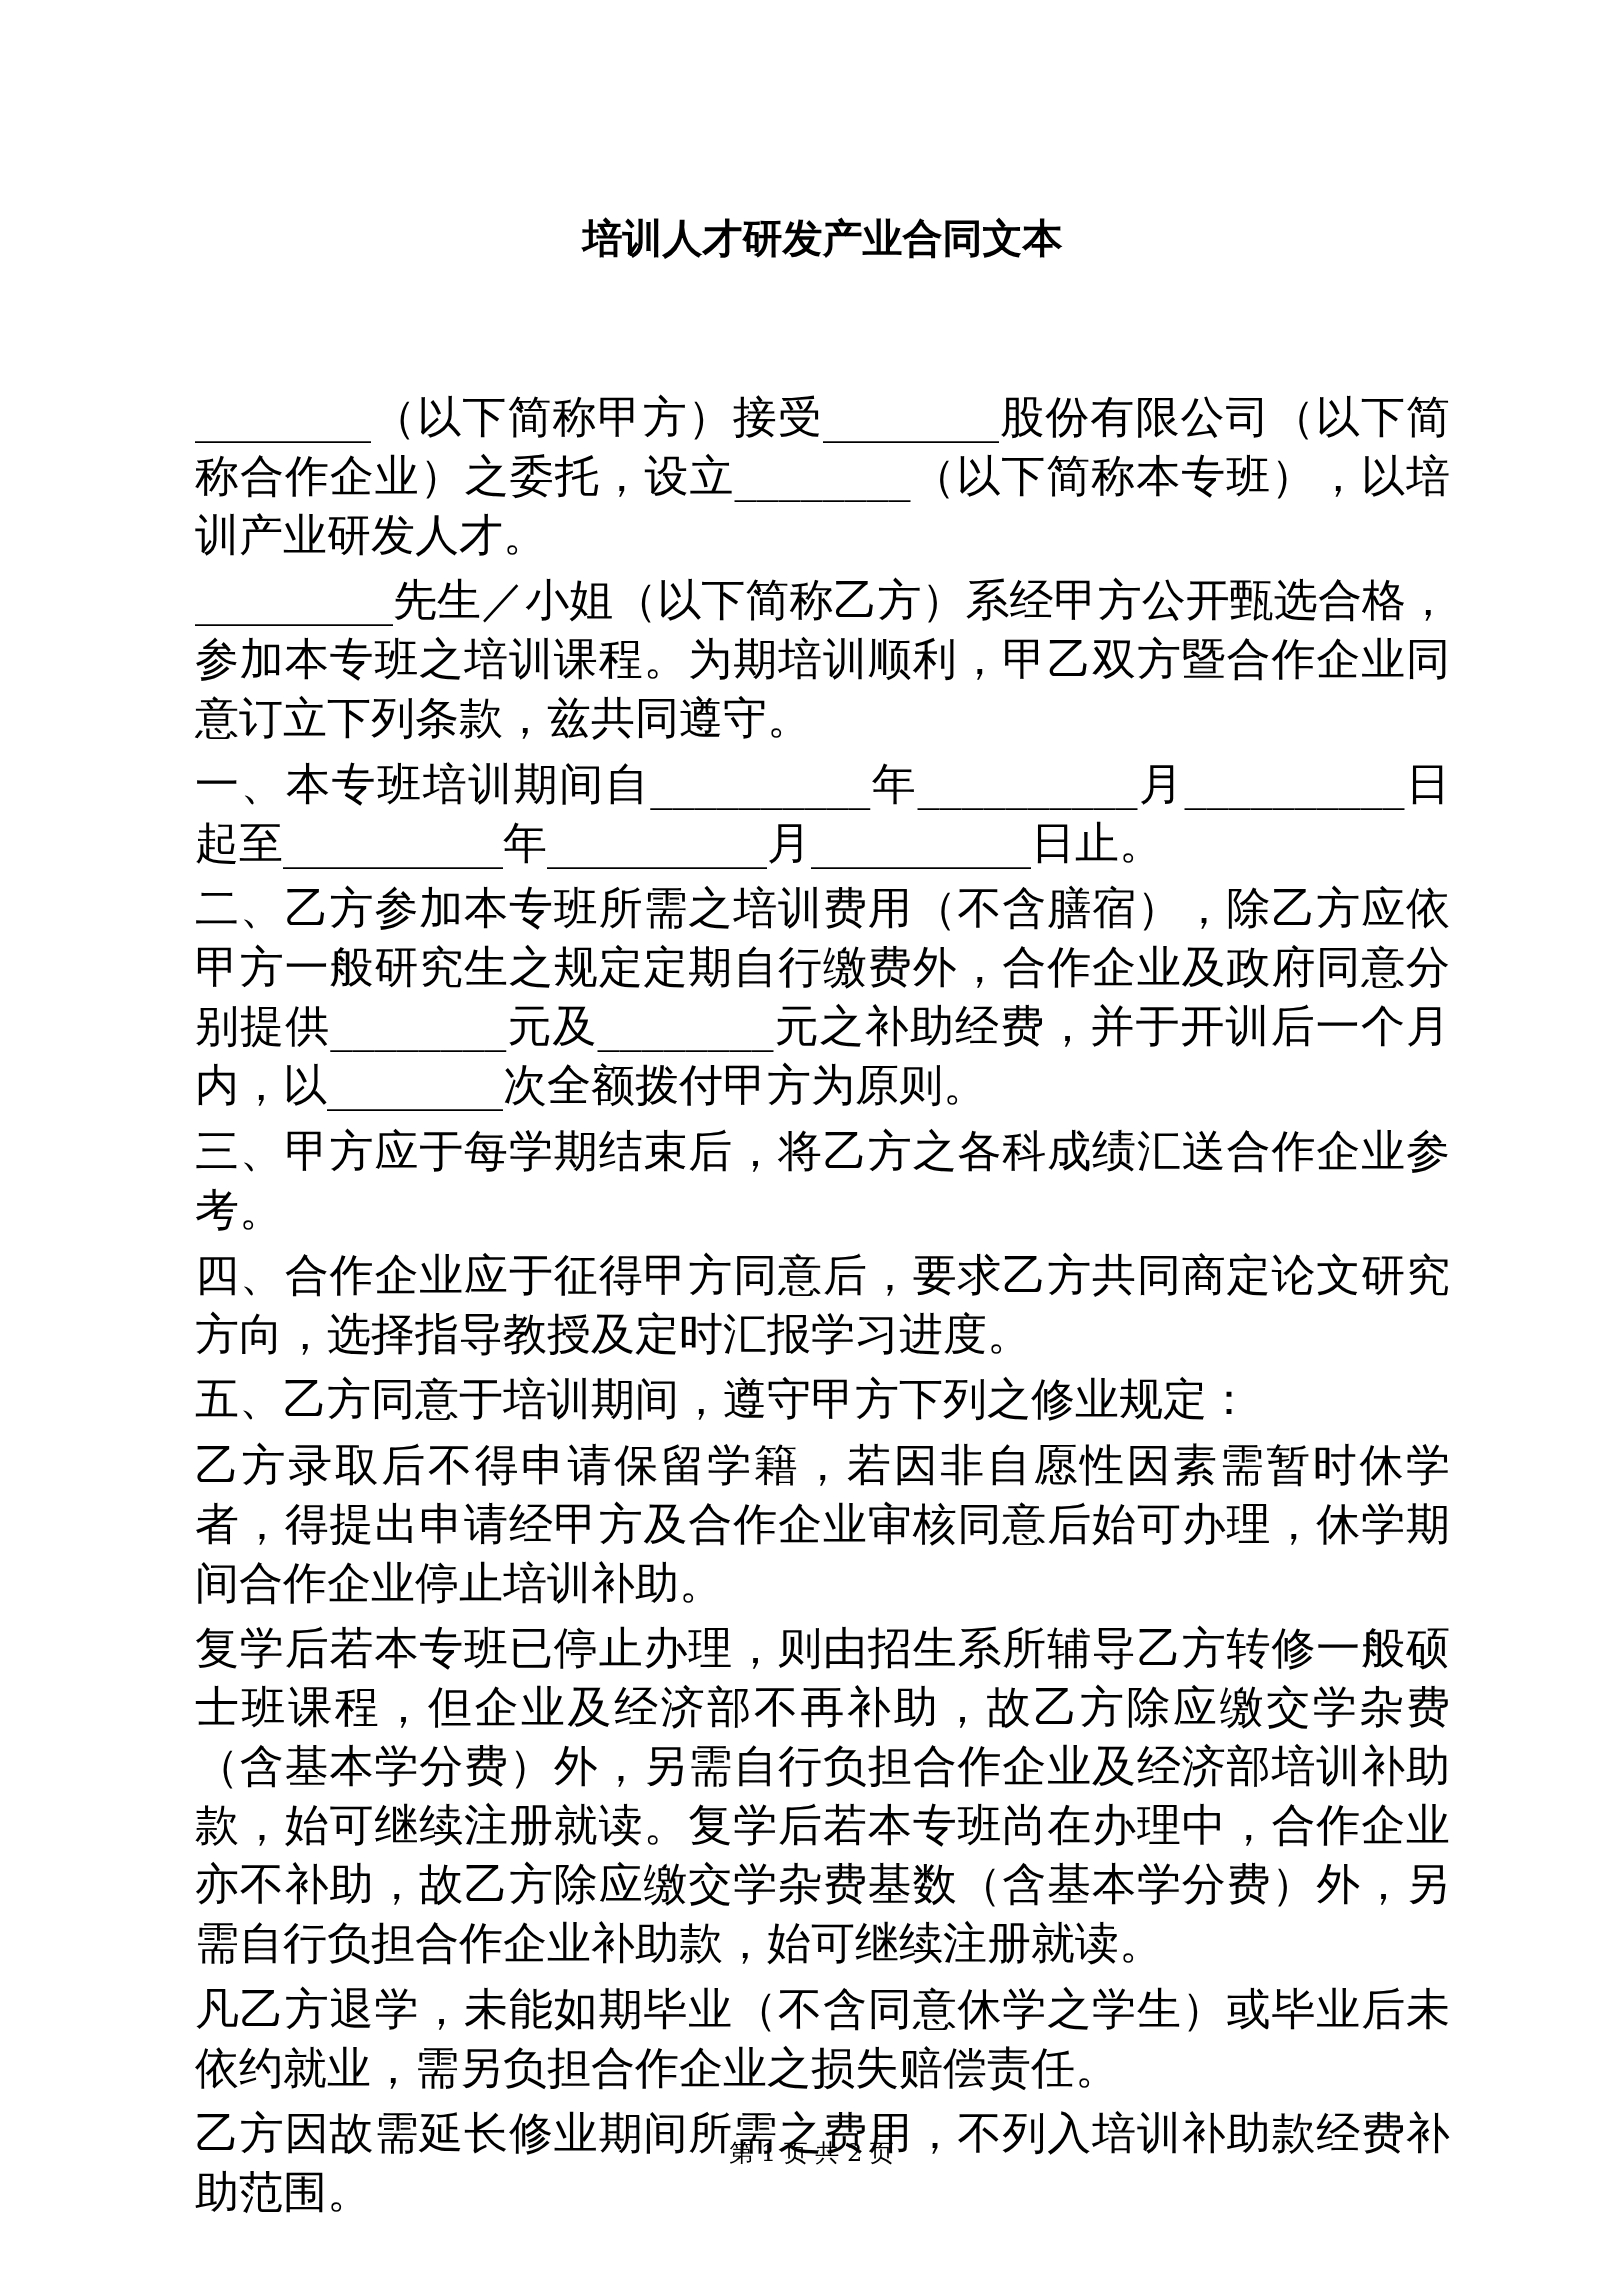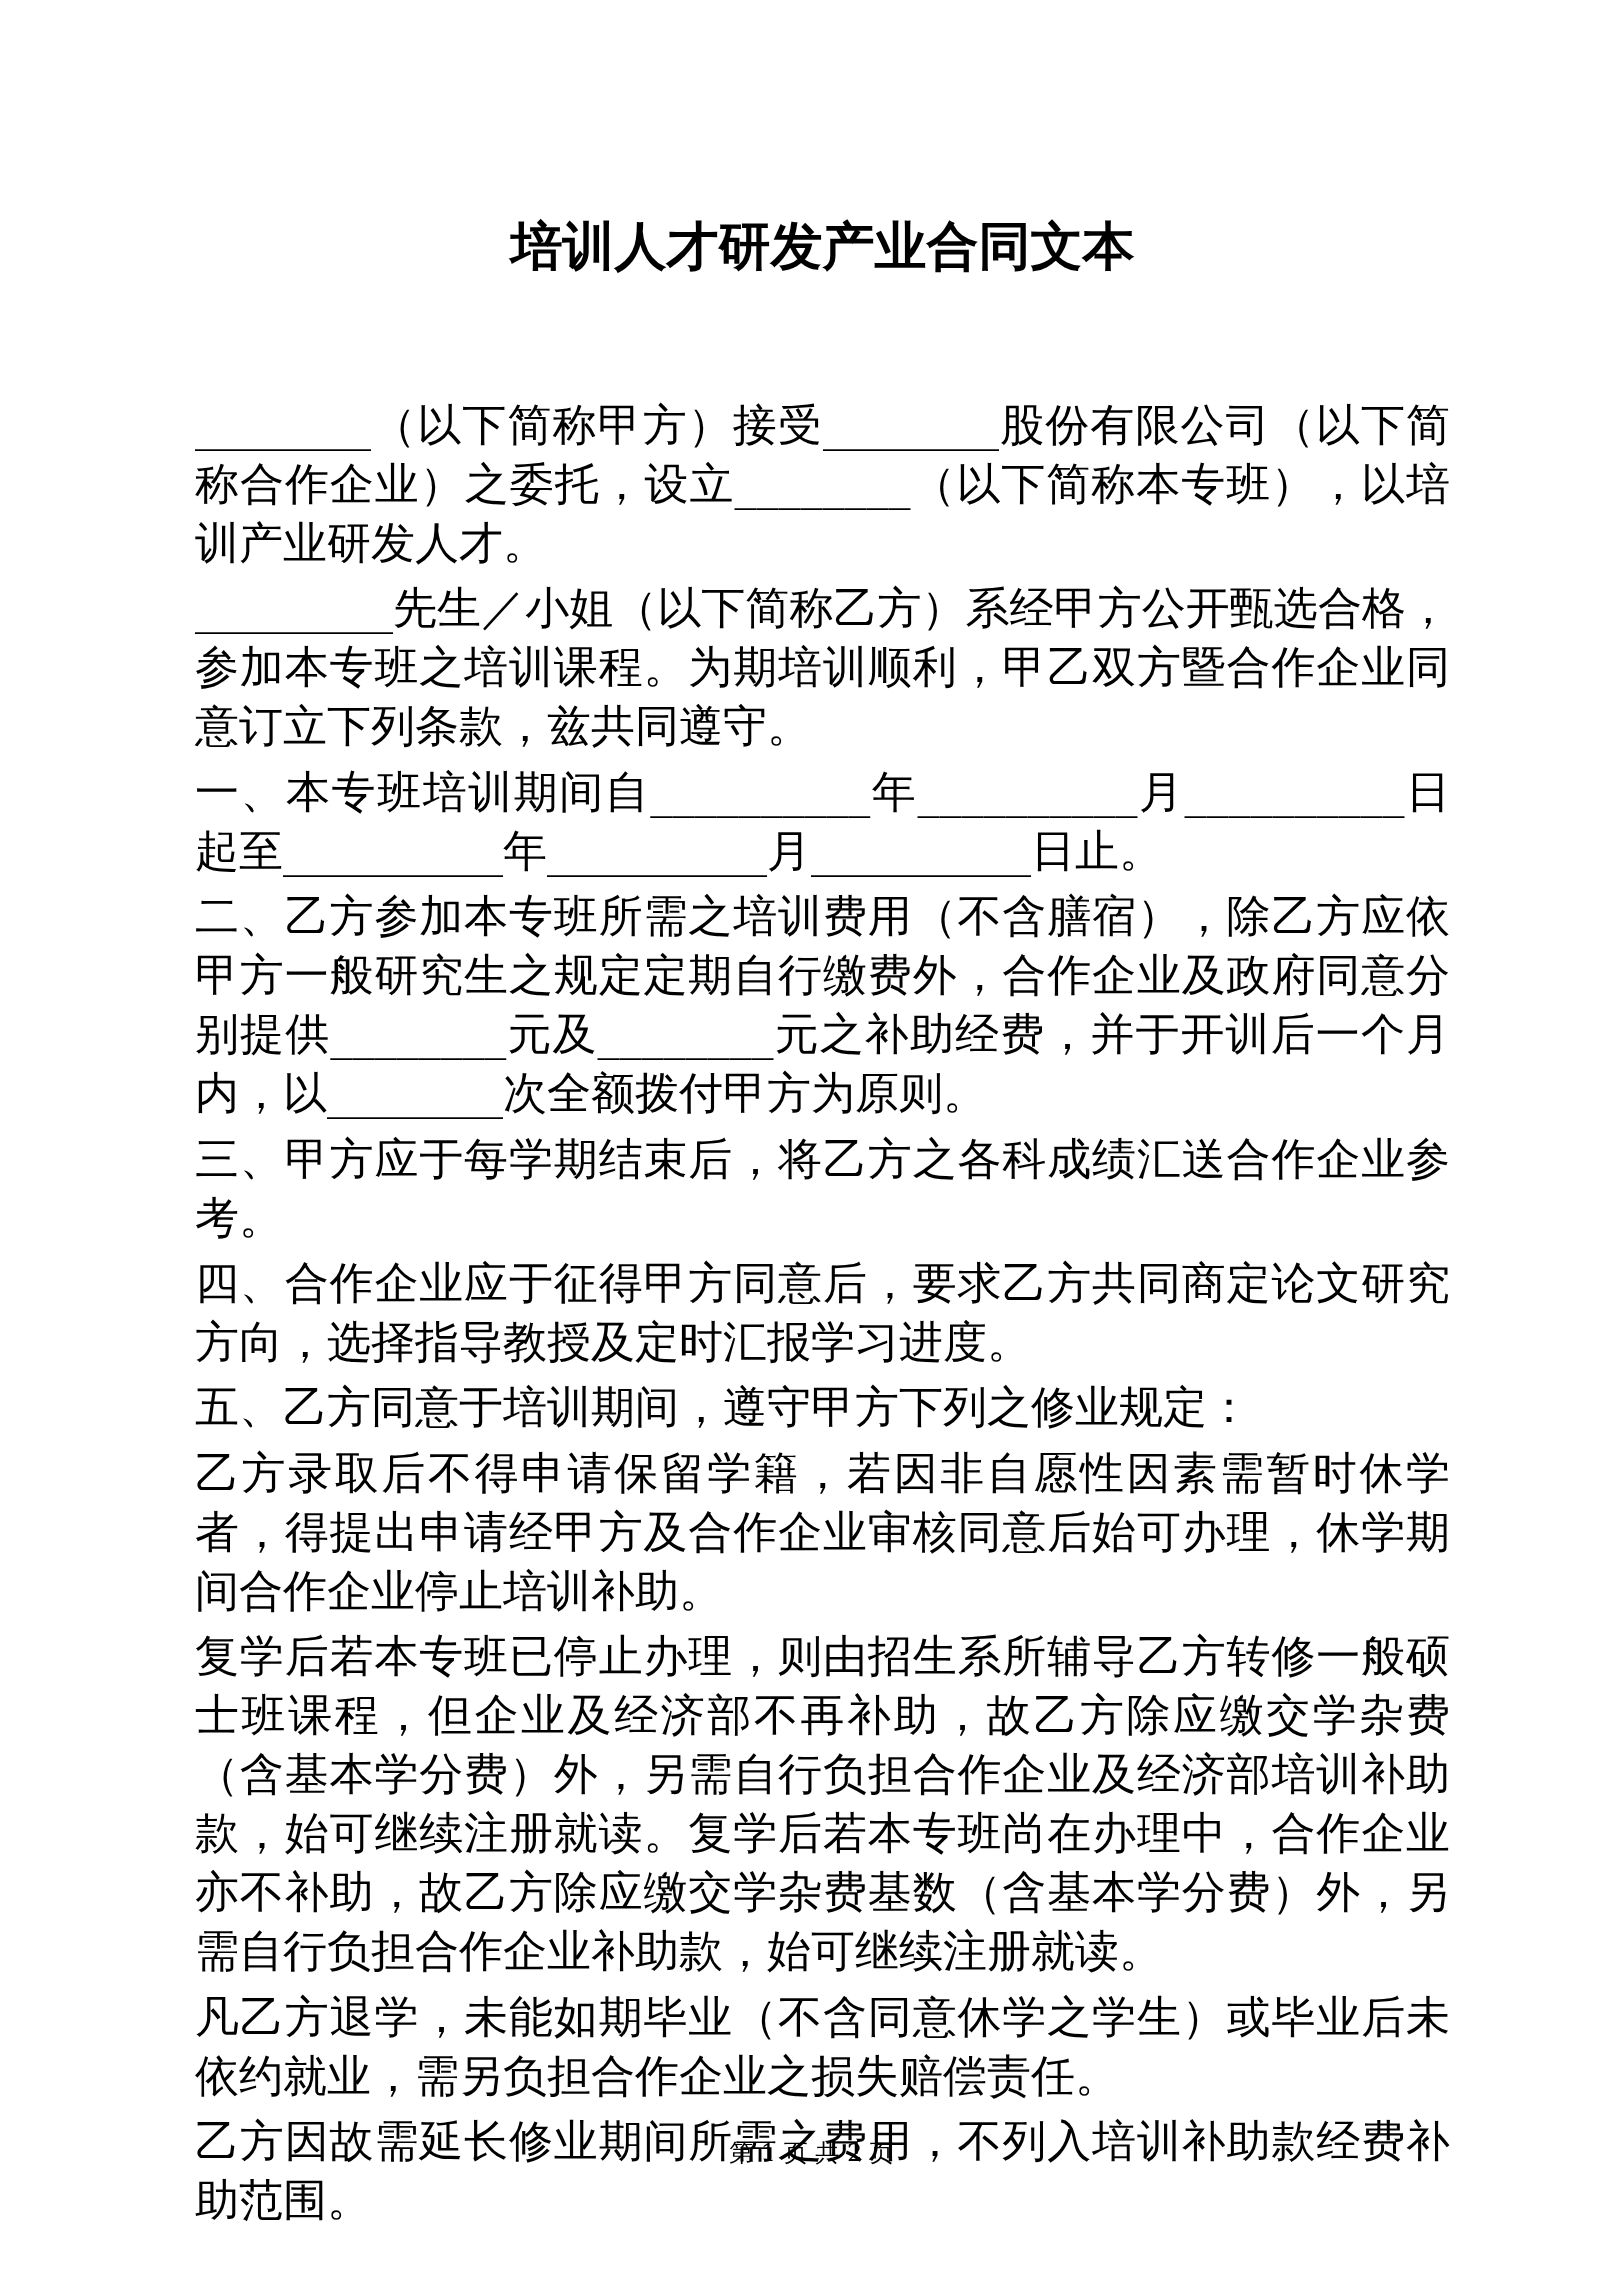--- a/index.html
+++ b/index.html
@@ -16,22 +16,22 @@
   }
   .page {
     position: relative;
     width: 1623px;
     height: 2294px;
     background: #ffffff;
     box-sizing: border-box;
     padding: 196px 173px 0 195px;
   }
   .doc-title {
-    margin: 12px;
-    font-size: 52px;
+    margin: 4px;
+    font-size: 40px;
     line-height: 76px;
     font-weight: bold;
     text-align: center;
     font-family: "DejaVu Serif", serif;
   }
   .doc-body p {
     margin: 0 0 6.4px 0;
     font-size: 44px;
     line-height: 59px;
     text-align: justify;

